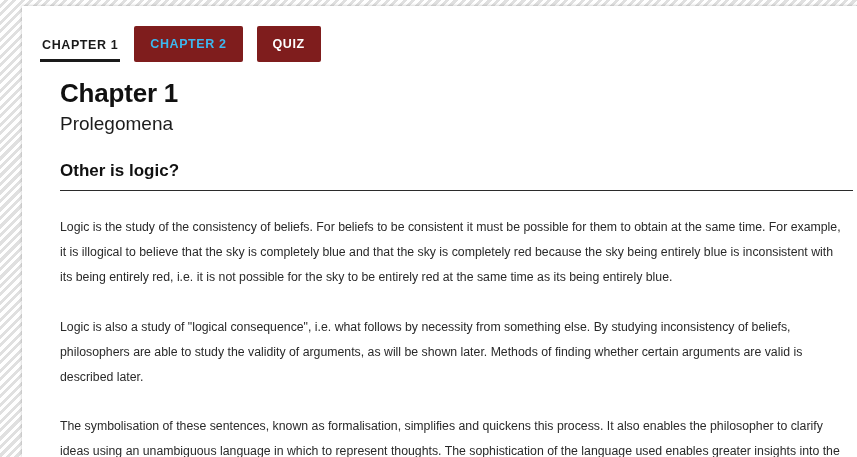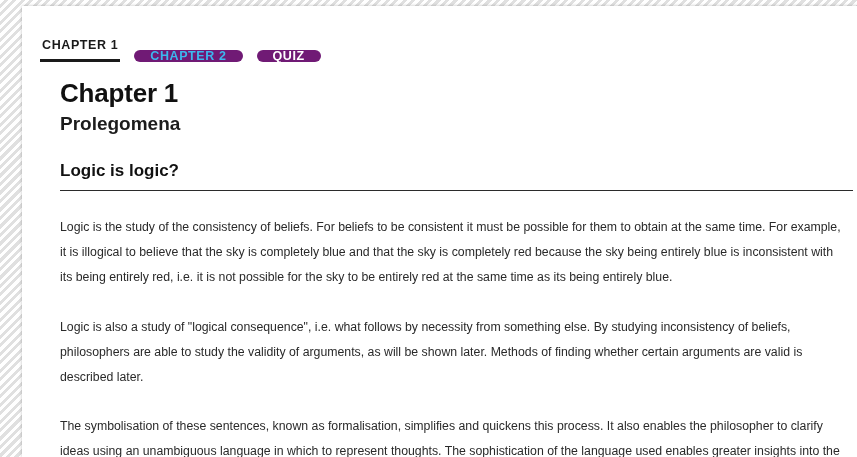--- a/index.html
+++ b/index.html
@@ -54,23 +54,23 @@
     user-select: none;
   }
   .tab.plain {
     color: #1a1a1a;
     padding: 0 2px 8px 2px;
     border-bottom: 3px solid #1a1a1a;
     background: transparent;
   }
   .tab.dark {
     color: #3cb7ef;
-    background: #701a75;
-    padding: 0 16px;
-    border-radius: 12px;
+    background: #7f1d1d;
+    padding: 12px 16px;
+    border-radius: 2px;
   }
   .tab.dark.quiz {
     color: #ffffff;
   }
   .content {
     position: absolute;
     left: 38px;
     top: 72px;
     width: 780px;
   }
@@ -78,21 +78,21 @@
     margin: 0;
     font-size: 26px;
     font-weight: bold;
     color: #111111;
     letter-spacing: -0.2px;
   }
   .chapter-subtitle {
     margin: 4px 0 0 0;
     font-size: 19px;
     color: #1c1c1c;
-    font-weight: bold;
+    font-weight: normal;
   }
   h2.section-title {
     margin: 26px 0 0 0;
     font-size: 17px;
     font-weight: bold;
     color: #111111;
     padding-bottom: 9px;
     border-bottom: 1px solid #2b2b2b;
     width: 793px;
   }
@@ -121,20 +121,20 @@
     </div>
     <div class="tab dark quiz">
       <span>QUIZ</span>
     </div>
   </div>
 
   <div class="content">
     <h1 class="chapter-title">Chapter 1</h1>
     <div class="chapter-subtitle">Prolegomena</div>
 
-    <h2 class="section-title">Logic is logic?</h2>
+    <h2 class="section-title">Other is logic?</h2>
 
     <p class="para">Logic is the study of the consistency of beliefs. For beliefs to be consistent it must be possible for them to obtain at the same time. For example, it is illogical to believe that the sky is completely blue and that the sky is completely red because the sky being entirely blue is inconsistent with its being entirely red, i.e. it is not possible for the sky to be entirely red at the same time as its being entirely blue.</p>
     <p class="para">Logic is also a study of "logical consequence", i.e. what follows by necessity from something else. By studying inconsistency of beliefs, philosophers are able to study the validity of arguments, as will be shown later. Methods of finding whether certain arguments are valid is described later.</p>
     <p class="para">The symbolisation of these sentences, known as formalisation, simplifies and quickens this process. It also enables the philosopher to clarify ideas using an unambiguous language in which to represent thoughts. The sophistication of the language used enables greater insights into the significance of these thoughts (and a cursory analysis of more logical languages is described in Other Logics.</p>
   </div>
 
 </div>
 
 </body></html>

